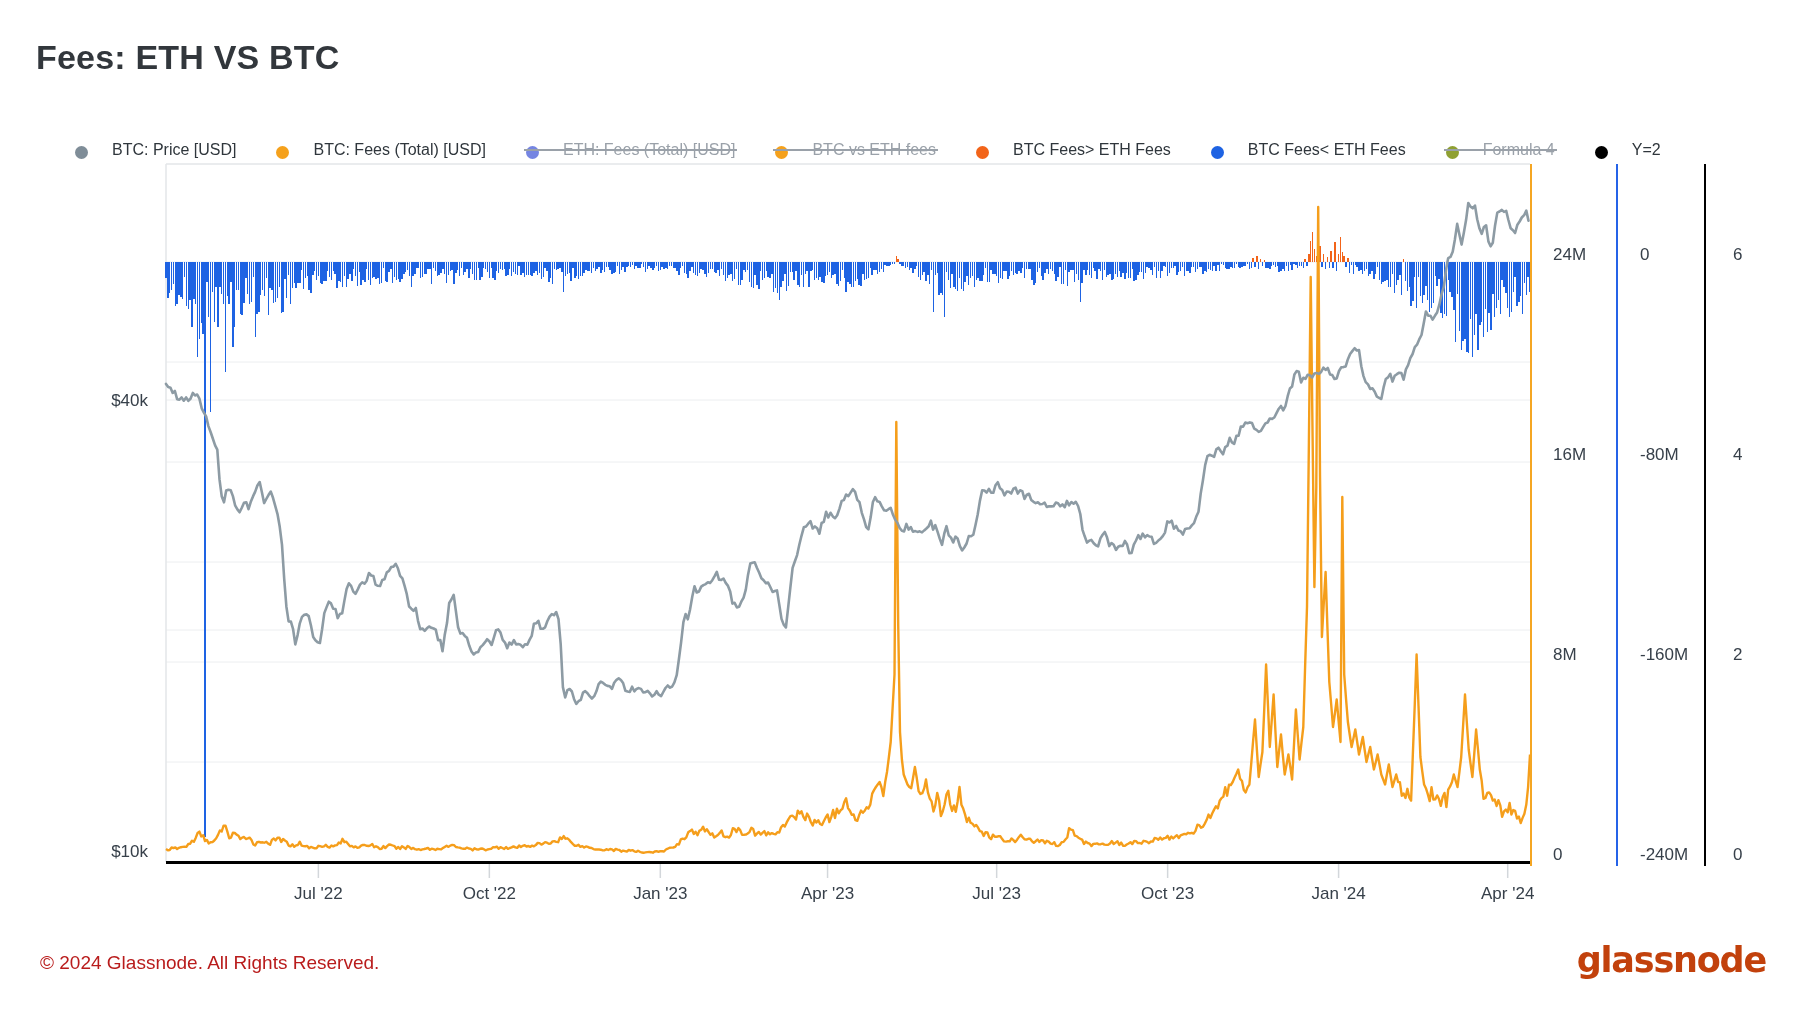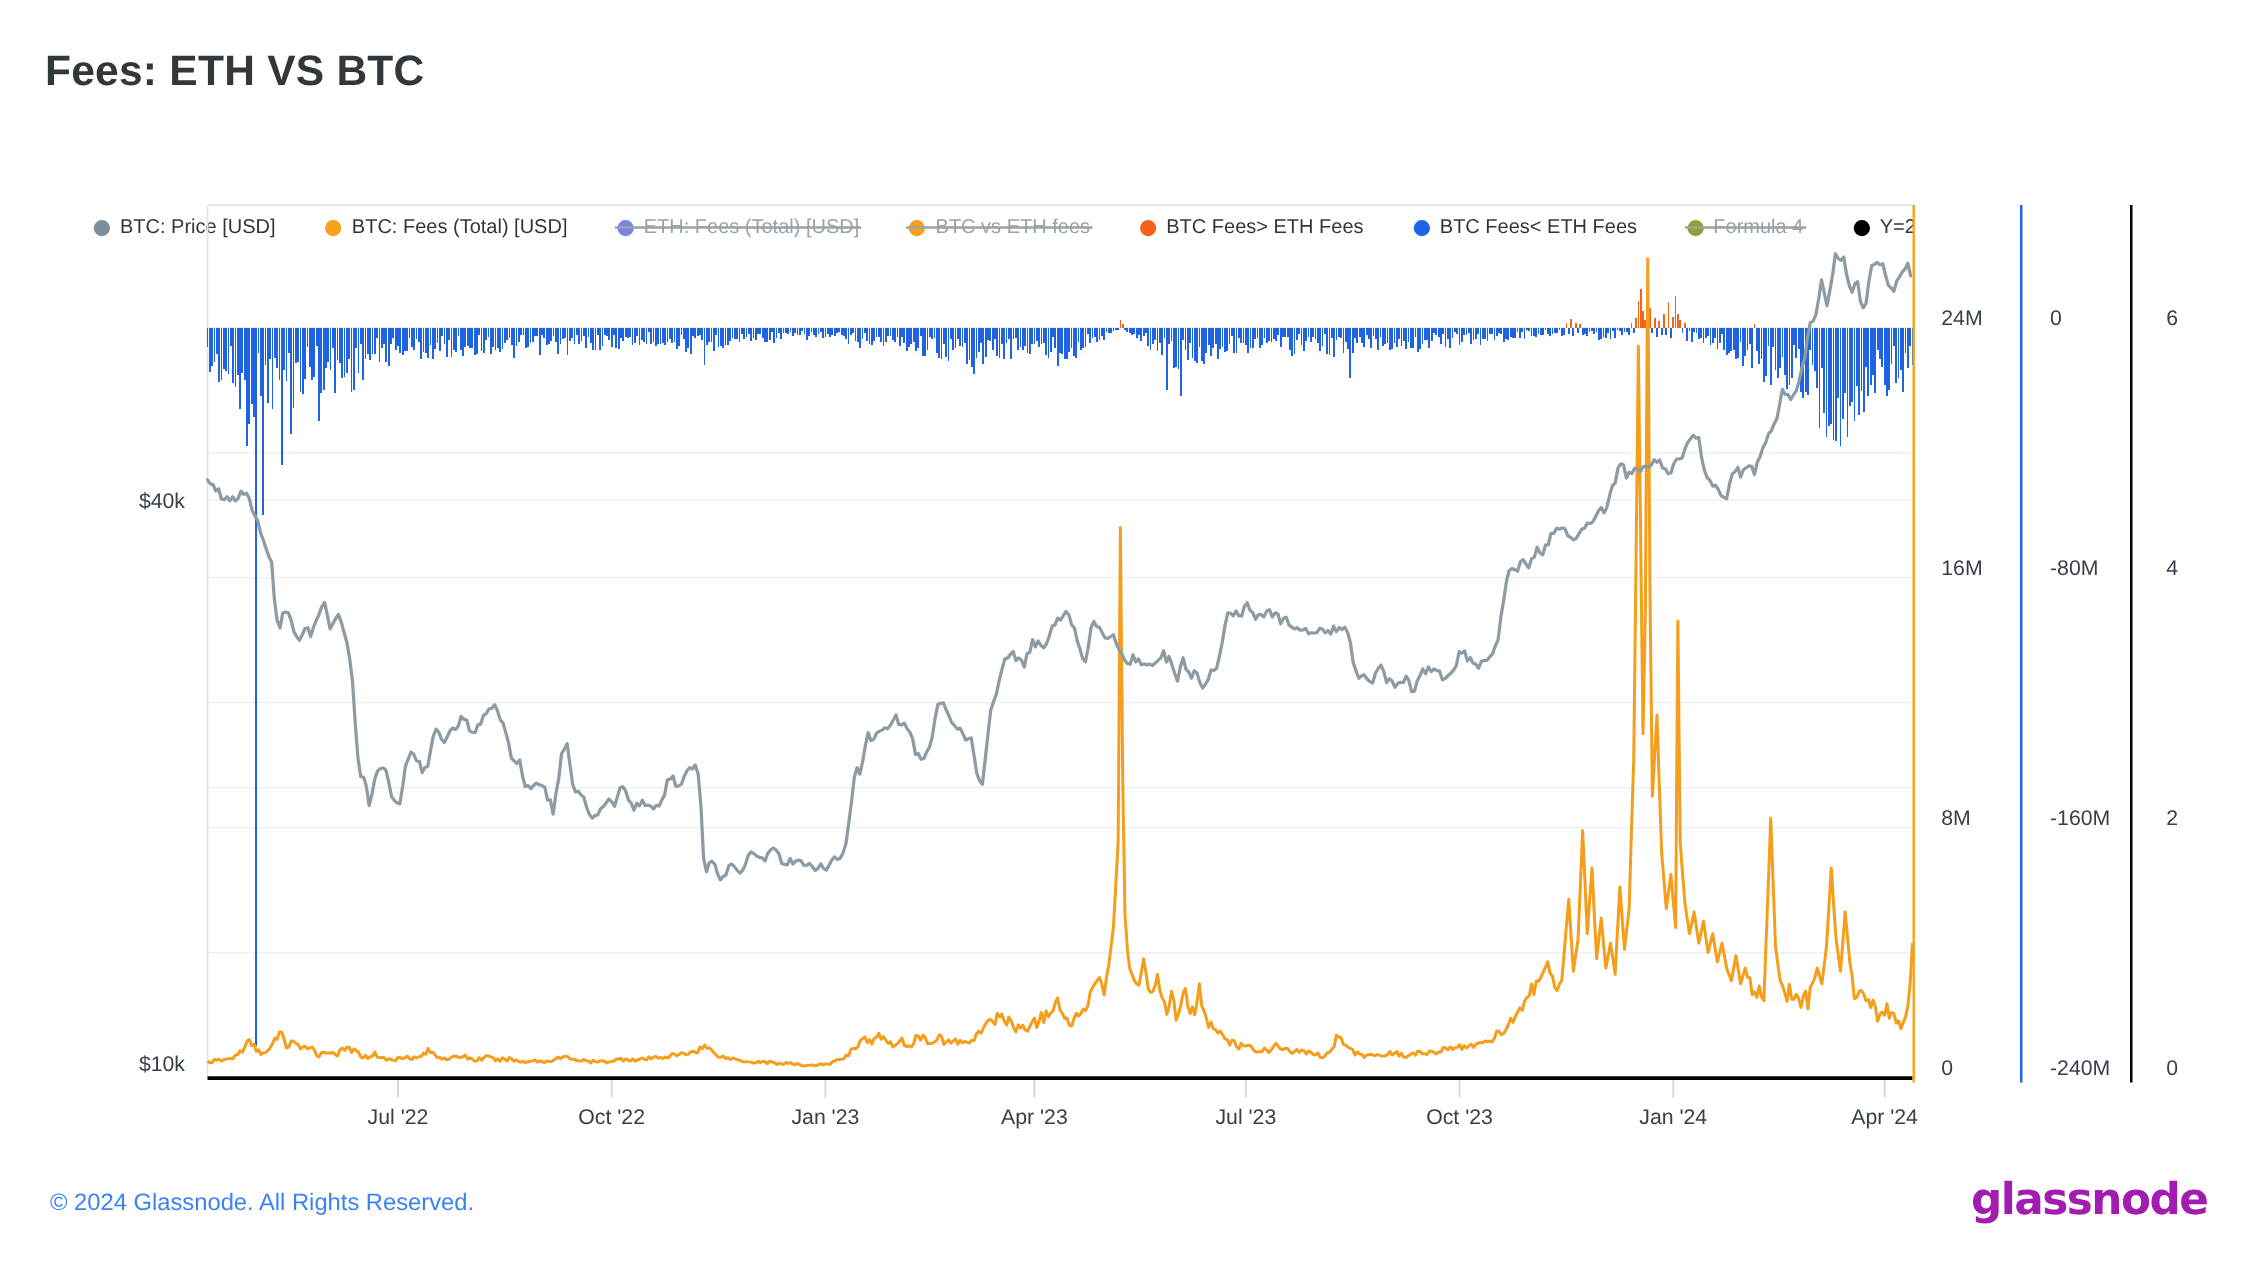--- a/index.html
+++ b/index.html
@@ -2,30 +2,30 @@
 <html><head>
 <meta charset="utf-8">
 <style>
   html,body{margin:0;padding:0;background:#fff;}
   .stage{position:relative;width:1800px;height:1013px;background:#fff;overflow:hidden;
          font-family:"Liberation Sans",sans-serif;}
   .page-title{position:absolute;left:36px;top:38px;margin:0;font-size:34px;font-weight:700;
               color:#32373c;letter-spacing:.2px;}
   .legend{position:absolute;left:75px;top:141px;display:flex;align-items:center;gap:40px;
           font-size:16px;color:#2f363c;white-space:nowrap;}
-  .legend-item{position:relative;display:flex;align-items:center;gap:8px;cursor:pointer;margin-top:32px;}
+  .legend-item{position:relative;display:flex;align-items:flex-end;gap:24px;cursor:pointer;}
   .legend-dot{width:13px;height:13px;border-radius:50%;flex:0 0 auto;}
   .legend-item.struck{color:#9aa1a9;}
   .legend-item.struck::after{content:"";position:absolute;left:-2px;right:-2px;top:50%;
           height:2px;margin-top:-1px;background:#9aa1a9;}
   .chart-svg{position:absolute;left:0;top:0;}
   .svg-label{font-family:"Liberation Sans",sans-serif;font-size:17px;fill:#37404a;}
-  .footer-copy{position:absolute;left:40px;top:952px;font-size:19px;color:#3b82f6;}
+  .footer-copy{position:absolute;left:40px;top:952px;font-size:19px;color:#b91c1c;}
   .brand-logo{position:absolute;right:34px;top:940px;font-family:"DejaVu Sans",sans-serif;
-              font-size:35px;font-weight:600;color:#a21caf;letter-spacing:-1.2px;cursor:pointer;}
+              font-size:35px;font-weight:600;color:#c2410c;letter-spacing:-1.2px;cursor:pointer;}
 </style>
 </head>
 <body>
 
 <div class="stage">
 
   <h1 class="page-title">Fees: ETH VS BTC</h1>
 
   <div class="legend">
       <span class="legend-item">

